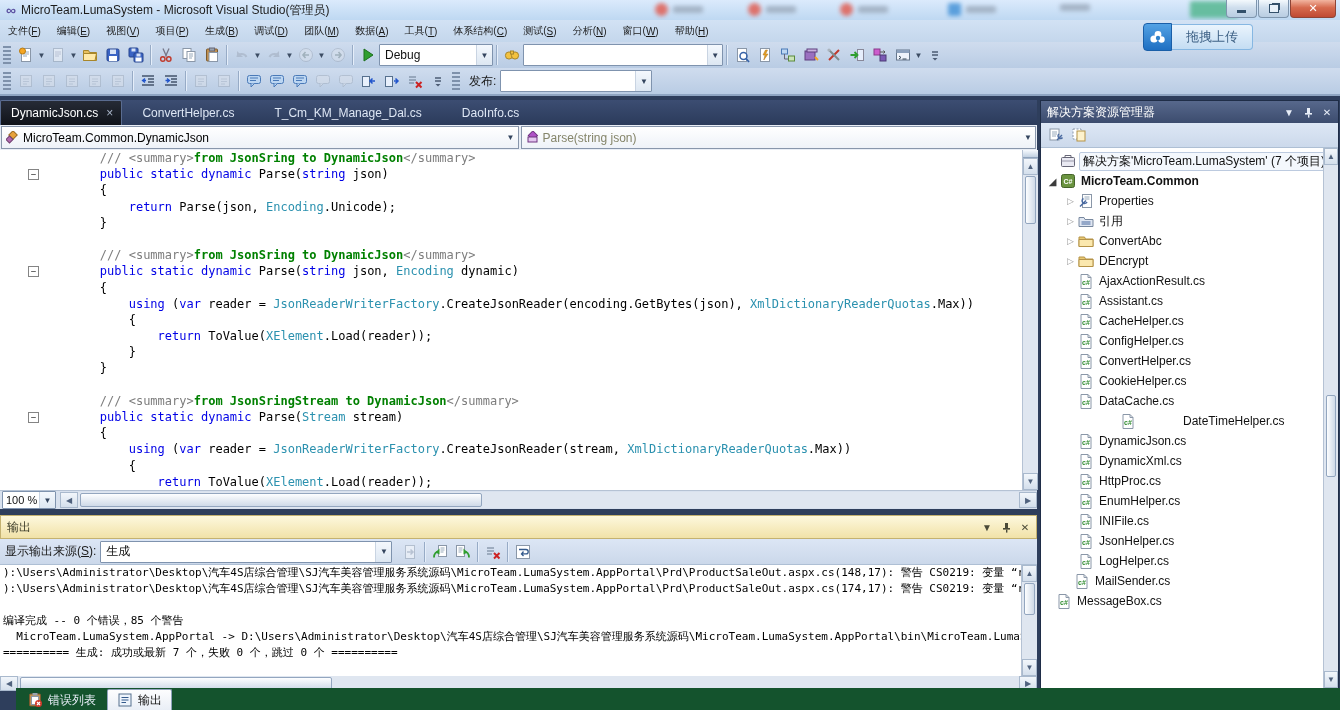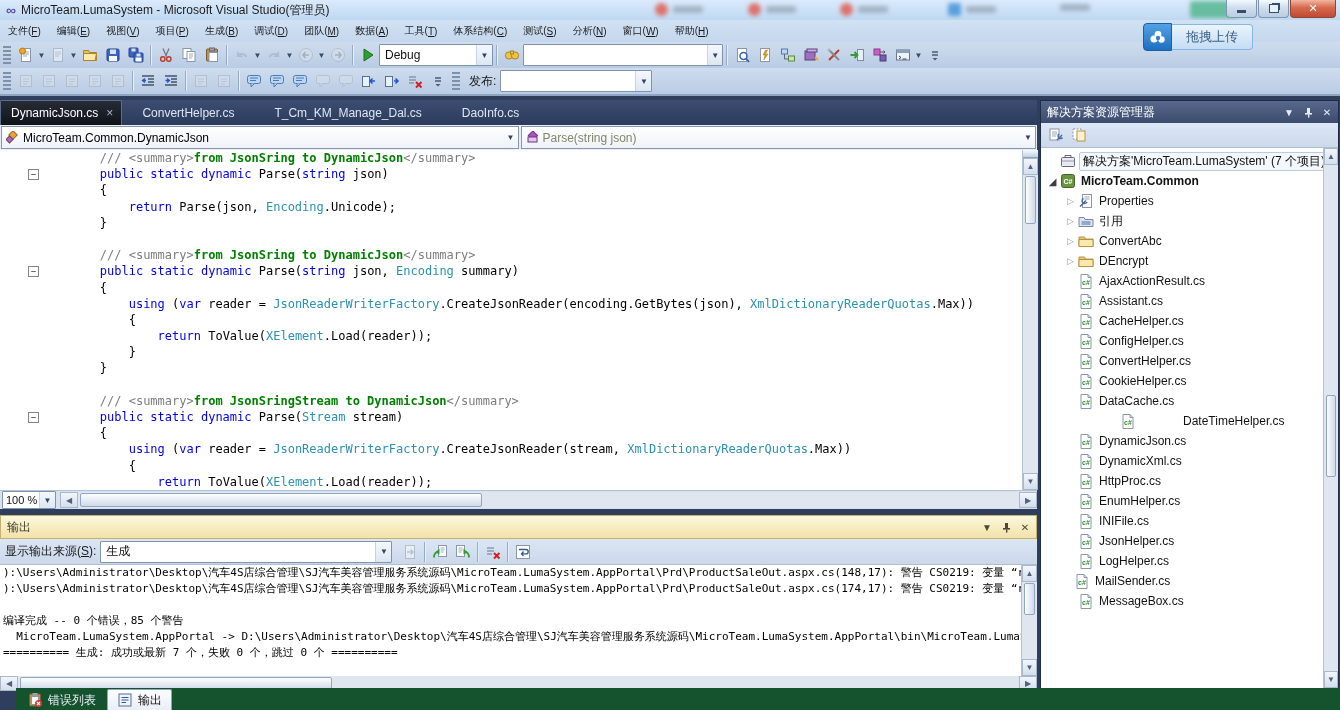--- a/index.html
+++ b/index.html
@@ -531,21 +531,21 @@
 </div>
 
 <div id="editor" class="abs">
     <div class="codeline"><span class="foldmargin"></span><span class="codetext"><span class="seg-c">        /// &lt;summary&gt;</span><span class="seg-g">from JsonSring to DynamicJson</span><span class="seg-c">&lt;/summary&gt;</span></span></div>
     <div class="codeline"><span class="foldmargin"><span class="foldbox">−</span></span><span class="codetext"><span class="seg-k">        public static dynamic</span><span class="seg-p"> Parse(</span><span class="seg-k">string</span><span class="seg-p"> json)</span></span></div>
     <div class="codeline"><span class="foldmargin"></span><span class="codetext"><span class="seg-p">        {</span></span></div>
     <div class="codeline"><span class="foldmargin"></span><span class="codetext"><span class="seg-k">            return</span><span class="seg-p"> Parse(json, </span><span class="seg-t2">Encoding</span><span class="seg-p">.Unicode);</span></span></div>
     <div class="codeline"><span class="foldmargin"></span><span class="codetext"><span class="seg-p">        }</span></span></div>
     <div class="codeline"><span class="foldmargin"></span><span class="codetext"></span></div>
     <div class="codeline"><span class="foldmargin"></span><span class="codetext"><span class="seg-c">        /// &lt;summary&gt;</span><span class="seg-g">from JsonSring to DynamicJson</span><span class="seg-c">&lt;/summary&gt;</span></span></div>
-    <div class="codeline"><span class="foldmargin"><span class="foldbox">−</span></span><span class="codetext"><span class="seg-k">        public static dynamic</span><span class="seg-p"> Parse(</span><span class="seg-k">string</span><span class="seg-p"> json, </span><span class="seg-t2">Encoding</span><span class="seg-p"> summary)</span></span></div>
+    <div class="codeline"><span class="foldmargin"><span class="foldbox">−</span></span><span class="codetext"><span class="seg-k">        public static dynamic</span><span class="seg-p"> Parse(</span><span class="seg-k">string</span><span class="seg-p"> json, </span><span class="seg-t2">Encoding</span><span class="seg-p"> dynamic)</span></span></div>
     <div class="codeline"><span class="foldmargin"></span><span class="codetext"><span class="seg-p">        {</span></span></div>
     <div class="codeline"><span class="foldmargin"></span><span class="codetext"><span class="seg-k">            using</span><span class="seg-p"> (</span><span class="seg-k">var</span><span class="seg-p"> reader = </span><span class="seg-t2">JsonReaderWriterFactory</span><span class="seg-p">.CreateJsonReader(encoding.GetBytes(json), </span><span class="seg-t2">XmlDictionaryReaderQuotas</span><span class="seg-p">.Max))</span></span></div>
     <div class="codeline"><span class="foldmargin"></span><span class="codetext"><span class="seg-p">            {</span></span></div>
     <div class="codeline"><span class="foldmargin"></span><span class="codetext"><span class="seg-k">                return</span><span class="seg-p"> ToValue(</span><span class="seg-t2">XElement</span><span class="seg-p">.Load(reader));</span></span></div>
     <div class="codeline"><span class="foldmargin"></span><span class="codetext"><span class="seg-p">            }</span></span></div>
     <div class="codeline"><span class="foldmargin"></span><span class="codetext"><span class="seg-p">        }</span></span></div>
     <div class="codeline"><span class="foldmargin"></span><span class="codetext"></span></div>
     <div class="codeline"><span class="foldmargin"></span><span class="codetext"><span class="seg-c">        /// &lt;summary&gt;</span><span class="seg-g">from JsonSringStream to DynamicJson</span><span class="seg-c">&lt;/summary&gt;</span></span></div>
     <div class="codeline"><span class="foldmargin"><span class="foldbox">−</span></span><span class="codetext"><span class="seg-k">        public static dynamic</span><span class="seg-p"> Parse(</span><span class="seg-t2">Stream</span><span class="seg-p"> stream)</span></span></div>
     <div class="codeline"><span class="foldmargin"></span><span class="codetext"><span class="seg-p">        {</span></span></div>
@@ -915,21 +915,21 @@
           <span class="expander exp-closed"></span>
           <span class="treeicon">
             <svg width="16" height="16" viewBox="0 0 16 16">
               <path d="M3 1.5h7l3 3v11H3z" fill="#fff" stroke="#8a97a8"></path>
               <path d="M10 1.5v3h3" fill="none" stroke="#8a97a8"></path>
               <text x="8" y="11.5" font-size="7" font-weight="bold" fill="#2e8b2e" text-anchor="middle" font-family="sans-serif">c#</text>
             </svg>
           </span>
           <span class="treelabel">MailSender.cs</span>
         </div>
-        <div class="treerow" style="padding-left: 22px;">
+        <div class="treerow" style="">
           <span class="expander exp-closed"></span>
           <span class="treeicon">
             <svg width="16" height="16" viewBox="0 0 16 16">
               <path d="M3 1.5h7l3 3v11H3z" fill="#fff" stroke="#8a97a8"></path>
               <path d="M10 1.5v3h3" fill="none" stroke="#8a97a8"></path>
               <text x="8" y="11.5" font-size="7" font-weight="bold" fill="#2e8b2e" text-anchor="middle" font-family="sans-serif">c#</text>
             </svg>
           </span>
           <span class="treelabel">MessageBox.cs</span>
         </div>

